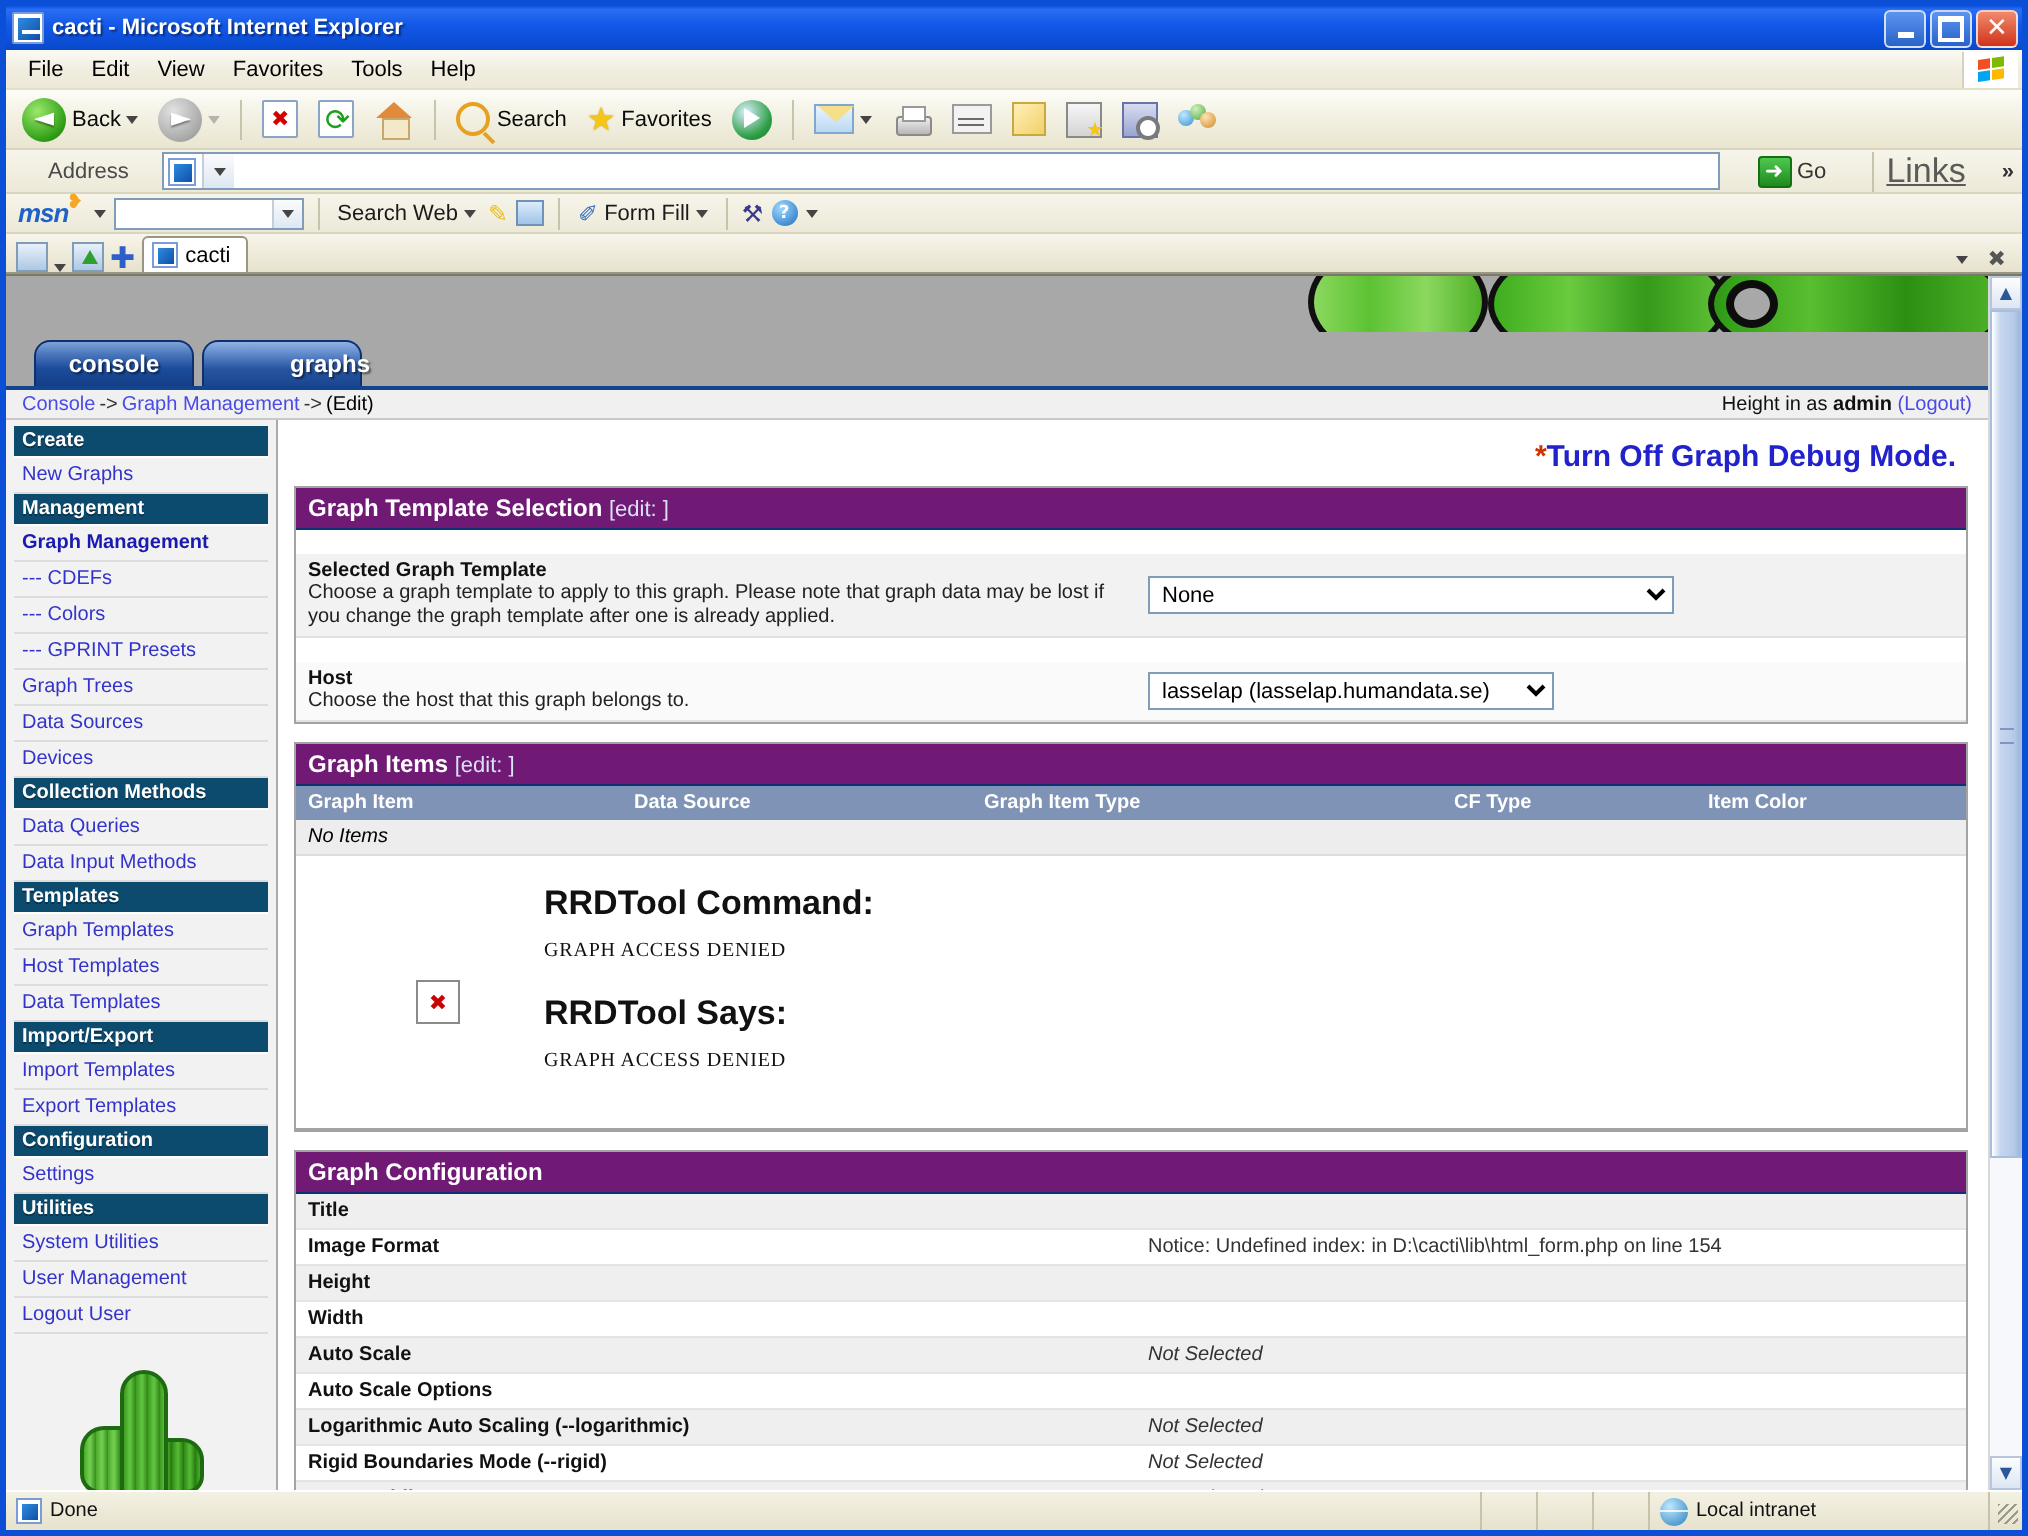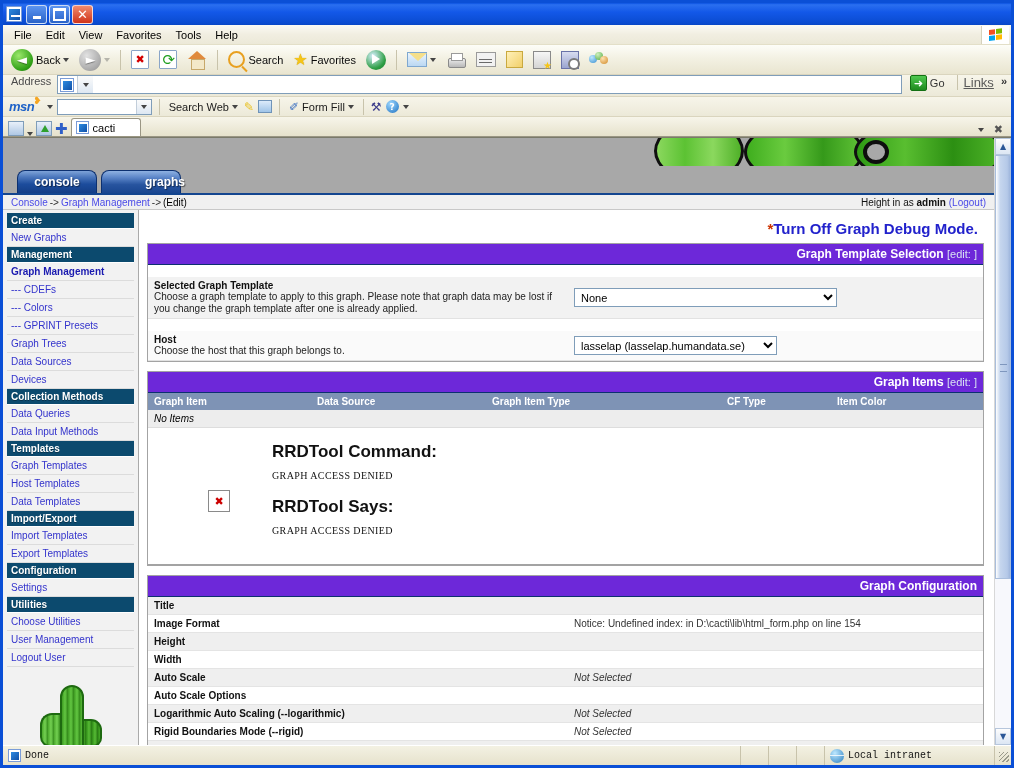--- a/index.html
+++ b/index.html
@@ -122,38 +122,38 @@
   .resico{width:18px;height:18px;background:linear-gradient(#D8DCF0,#9AA4D0);border:1px solid #6a73a8;position:relative;}
   .resico:after{content:"";position:absolute;right:-2px;bottom:-2px;width:8px;height:8px;border:2px solid #7a7a7a;border-radius:50%;background:#fff;}
   .peopico{position:relative;width:20px;height:16px;}
   .peopico i{position:absolute;width:8px;height:8px;border-radius:50%;background:radial-gradient(circle at 35% 30%,#BEE8FF,#3A8FD0);}
   .peopico i:nth-child(1){left:0;top:3px;}
   .peopico i:nth-child(2){left:6px;top:0px;background:radial-gradient(circle at 35% 30%,#CFF0C0,#4FA83A);}
   .peopico i:nth-child(3){left:11px;top:4px;background:radial-gradient(circle at 35% 30%,#FFE2B0,#D08A2A);}
 
   
   .addrbar{
-    height:22px;flex:0 0 22px;display:flex;align-items:flex-start;
+    height:22px;flex:0 0 22px;display:flex;align-items:center;
     background:linear-gradient(to bottom,#F7F5EA,#ECE9D8);
-    border-bottom:1px solid #DAD5BE;padding-left:5px;gap:3px;
+    border-bottom:1px solid #DAD5BE;padding-left:18px;gap:14px;
   }
   .addrlbl{font-size:11px;color:#4a4a4a;padding:0 3px;}
   .addrbox{
     flex:1 1 auto;height:19px;background:#fff;border:1px solid #7F9DB9;
     display:flex;align-items:center;padding-left:2px;gap:3px;
   }
   .addrbox .pgico{width:14px;height:14px;background:#fff;border:1px solid #7a9cd8;position:relative;flex:0 0 14px;}
   .addrbox .pgico:before{content:"";position:absolute;left:2px;top:2px;width:9px;height:9px;background:linear-gradient(135deg,#2E8BE0,#1050A8);}
   .addrurl{flex:1 1 auto;font-size:11px;color:#000;white-space:nowrap;overflow:hidden;}
   .addrdrop{width:16px;height:17px;background:linear-gradient(#FBFBFB,#DDE7F2);border-left:1px solid #C2CEDA;
     display:flex;align-items:center;justify-content:center;flex:0 0 16px;}
   .gobtn{display:flex;align-items:center;gap:3px;padding:0 5px;}
   .goarrow{width:17px;height:16px;background:linear-gradient(#4FC84F,#1E8A1E);border:1px solid #137013;border-radius:2px;
     color:#fff;font-size:11px;display:flex;align-items:center;justify-content:center;font-family:"DejaVu Sans",sans-serif;}
-  .linkslbl{font-size:13px;color:#5a5a5a;padding-left:6px;border-left:1px solid #C8C3AB;margin-left:4px;text-decoration:underline;}
+  .linkslbl{font-size:17px;color:#5a5a5a;padding-left:6px;border-left:1px solid #C8C3AB;margin-left:4px;text-decoration:underline;}
   .chev2{font-size:11px;color:#333;padding:0 4px;font-weight:bold;}
 
   
   .msnbar{
     height:20px;flex:0 0 20px;display:flex;align-items:center;gap:4px;
     background:linear-gradient(to bottom,#F7F5EA,#ECE9D8);
     border-bottom:1px solid #DAD5BE;padding-left:6px;
   }
   .msnlogo{font-weight:bold;font-size:13px;color:#1E62C8;font-style:italic;letter-spacing:-.5px;}
   .msnbfly{color:#F5A623;font-size:10px;position:relative;top:-4px;left:-1px;}
@@ -173,21 +173,21 @@
   .tabstrip{
     height:20px;flex:0 0 20px;display:flex;align-items:flex-end;gap:3px;
     background:linear-gradient(to bottom,#F7F5EA,#E6E2CC);
     border-bottom:1px solid #9a9684;padding-left:5px;position:relative;
   }
   .tsico{width:16px;height:15px;background:linear-gradient(#E8F0FA,#AFC8E4);border:1px solid #7F9DB9;position:relative;}
   .tsico.g:after{content:"";position:absolute;left:4px;top:3px;border-left:4px solid transparent;border-right:4px solid transparent;border-bottom:7px solid #2EA02E;}
   .plusico{color:#2E5FC8;font-size:15px;font-weight:bold;line-height:14px;font-family:"DejaVu Sans",sans-serif;}
   .btab{
     height:18px;background:#fff;border:1px solid #9a9684;border-bottom:none;
-    border-radius:3px 3px 0 0;display:flex;align-items:center;gap:4px;padding:0 25px 0 4px;text-align:center;
+    border-radius:3px 3px 0 0;display:flex;align-items:center;gap:4px;padding:0 8px 0 4px;text-align:center;
   }
   .btab .bico{width:13px;height:13px;background:#fff;border:1px solid #7a9cd8;position:relative;}
   .btab .bico:before{content:"";position:absolute;left:2px;top:2px;width:8px;height:8px;background:linear-gradient(135deg,#2E8BE0,#1050A8);}
   .btab span{font-size:11px;}
   .tsright{margin-left:auto;display:flex;align-items:center;gap:10px;padding-right:8px;}
   .tsright .c{font-size:11px;color:#555;}
 
   
   .viewport{flex:1 1 auto;display:flex;background:#fff;position:relative;overflow:hidden;border-top:1px solid #7a7a6a;}
   .page{flex:1 1 auto;position:relative;overflow:hidden;background:#fff;}
@@ -259,22 +259,22 @@
     border:2px solid #1E6A10;border-left:none;
   }
 
   .content{flex:1 1 auto;padding:8px 10px 0 8px;overflow:hidden;background:#fff;}
   .debugline{text-align:right;padding:2px 6px 6px 0;}
   .debugline .star{color:#CC3300;font-weight:bold;font-size:15px;}
   .debugline a{color:#2222CC;font-weight:bold;font-size:15px;text-decoration:none;}
 
   .panel{border:1px solid #A3A3A3;margin-bottom:9px;background:#fff;}
   .ptitle{
-    background:#6d28d9;color:#fff;font-weight:bold;font-size:12px;
-    padding:3px 6px;border-bottom:1px solid #0c3070;text-align:right;
+    background:#701a75;color:#fff;font-weight:bold;font-size:12px;
+    padding:3px 6px;border-bottom:1px solid #0c3070;
   }
   .ptitle .edit{font-weight:normal;color:#D8E2F2;font-size:11px;}
   .prow{display:flex;border-bottom:1px solid #E2E2E2;margin-top:12px;}
   .prow.alt{background:#F2F2F2;}
   .prow.plain{background:#FAFAFA;}
   .pleft{width:420px;flex:0 0 420px;padding:3px 6px;}
   .pleft .lt{font-weight:bold;font-size:10px;color:#111;}
   .pleft .ld{font-size:10px;color:#222;line-height:12px;}
   .pright{flex:1 1 auto;padding:3px 6px;display:flex;align-items:center;}
 
@@ -284,21 +284,21 @@
   }
   .selwide{width:263px;}
   .selhost{width:203px;}
 
   .thead{display:flex;background:#7E93B5;color:#fff;font-weight:bold;font-size:10px;}
   .thead div{padding:3px 6px;}
   .tc1{width:163px;flex:0 0 163px;}
   .tc2{width:175px;flex:0 0 175px;}
   .tc3{width:235px;flex:0 0 235px;}
   .tc4{width:110px;flex:0 0 110px;}
-  .tc5{flex:1 1 auto;}
+  .tc5{flex:1 1 auto;margin-left:17px;}
   .noitems{background:#EDEDED;font-style:italic;font-size:10px;padding:3px 6px;border-bottom:1px solid #DDD;}
 
   .rrdbox{display:flex;padding:14px 0 12px 0;background:#fff;border-bottom:1px solid #A3A3A3;}
   .brokenimg{
     width:22px;height:22px;border:1px solid #8a8a8a;background:#fff;
     display:flex;align-items:center;justify-content:center;
     margin:48px 0 0 60px;flex:0 0 22px;
   }
   .brokenimg span{color:#CC0000;font-size:11px;font-family:"DejaVu Sans",sans-serif;}
   .rrdtext{margin-left:42px;}
@@ -325,40 +325,41 @@
     border:1px solid #A9BEDC;}
   .sthumb:after{content:"";position:absolute;left:50%;top:50%;margin:-3px 0 0 -3px;width:7px;height:6px;
     border-top:1px solid #7F97BE;border-bottom:1px solid #7F97BE;}
 
   
   .statusbar{
     height:20px;flex:0 0 20px;display:flex;align-items:center;
     background:linear-gradient(to bottom,#F3F1E3,#E6E2CC);
     border-top:1px solid #FFFFFF;font-size:10px;color:#111;
   }
-  .sbseg{height:100%;display:flex;align-items:center;padding:0 5px;border-right:1px solid #C8C3AB;gap:4px;font-family:Liberation Mono, monospace;}
+  .sbseg{height:100%;display:flex;align-items:center;padding:0 5px;border-right:1px solid #C8C3AB;gap:4px;}
   .sbseg.grow{flex:1 1 auto;}
   .sbico{width:13px;height:13px;background:#fff;border:1px solid #7a9cd8;position:relative;flex:0 0 13px;}
   .sbico:before{content:"";position:absolute;left:2px;top:2px;width:8px;height:8px;background:linear-gradient(135deg,#2E8BE0,#1050A8);}
   .zoneico{width:14px;height:14px;border-radius:50%;background:radial-gradient(circle at 35% 30%,#BEE8FF,#2A7FC0);position:relative;}
   .zoneico:after{content:"";position:absolute;left:0;top:6px;width:14px;height:1px;background:rgba(255,255,255,.8);}
   .sbseg.w1{width:28px;}
   .sbseg.w2{width:28px;}
   .sbseg.w3{width:28px;}
   .grip{width:16px;height:16px;position:relative;}
   .grip:after{content:"";position:absolute;right:2px;bottom:2px;width:10px;height:10px;
     background:repeating-linear-gradient(135deg,#9a9a8a 0 1px,transparent 1px 3px);}
 </style>
 </head>
 <body>
 
 <div class="window">
 
   <div class="titlebar">
     <div class="ico"></div>
+    <div class="ttl">cacti - Microsoft Internet Explorer</div>
     <div class="winbtns">
       <div class="wb min"></div>
       <div class="wb max"></div>
       <div class="wb close">
           <span>✕</span>
         </div>
     </div>
   </div>
 
   <div class="menubar">
@@ -551,21 +552,21 @@
           <div class="sec">Templates</div>
           <div class="navlnk">Graph Templates</div>
           <div class="navlnk">Host Templates</div>
           <div class="navlnk">Data Templates</div>
           <div class="sec">Import/Export</div>
           <div class="navlnk">Import Templates</div>
           <div class="navlnk">Export Templates</div>
           <div class="sec">Configuration</div>
           <div class="navlnk">Settings</div>
           <div class="sec">Utilities</div>
-          <div class="navlnk">Choose Utilities</div>
+          <div class="navlnk">System Utilities</div>
           <div class="navlnk">User Management</div>
           <div class="navlnk">Logout User</div>
           <div class="cactuswrap">
             <div class="cactus">
               <div class="arml"></div>
                 <div class="armr"></div>
                 <div class="trunk"></div>
             </div>
           </div>
         </div>

